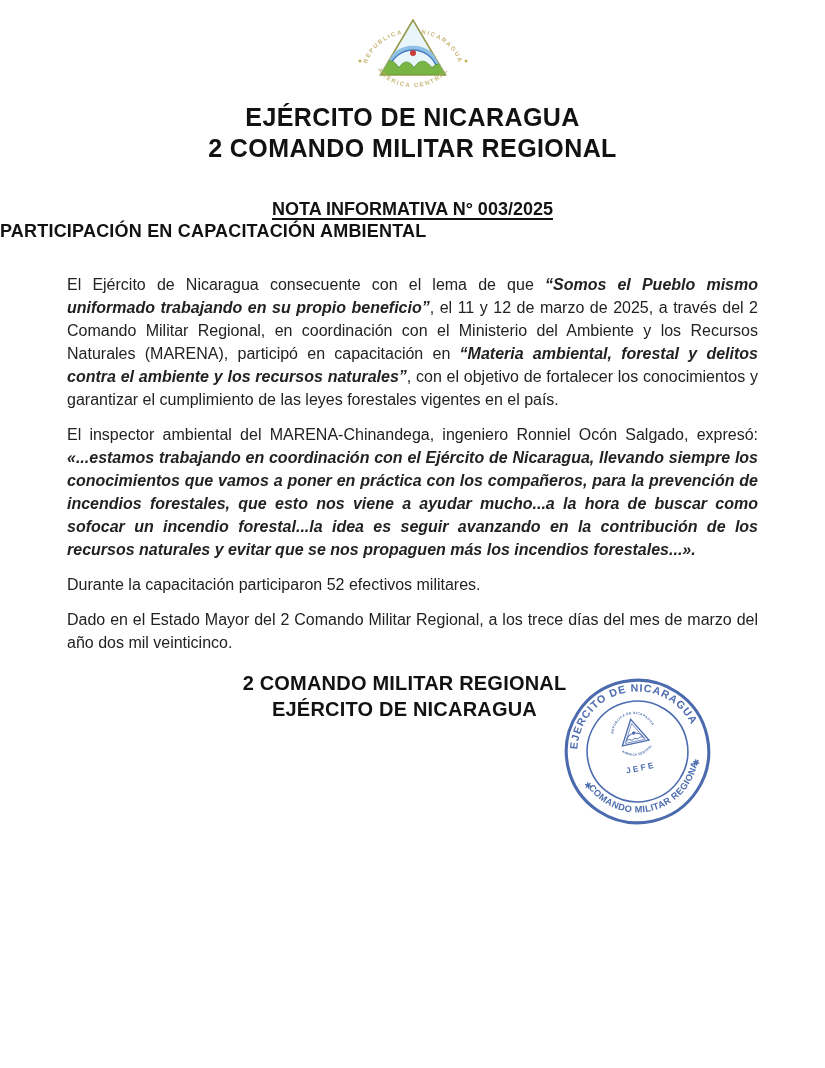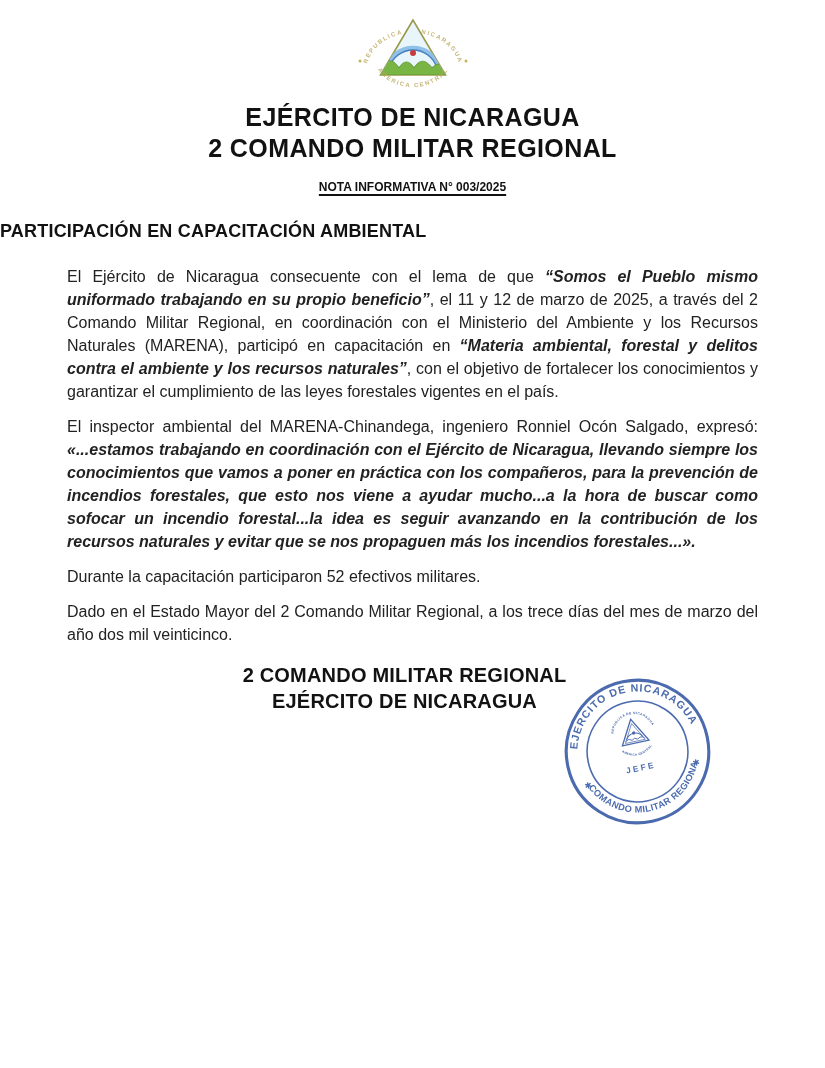--- a/index.html
+++ b/index.html
@@ -25,26 +25,26 @@
     width:100%;
     text-align:center;
     font-weight:700;
     font-size:25px;
     line-height:31px;
     color:#121212;
     letter-spacing:0.4px;
   }
   .note-title{
     position:absolute;
-    top:180px;
+    top:199px;
     left:0;
     width:100%;
     text-align:center;
     font-weight:700;
-    font-size:12px;
+    font-size:18px;
     color:#121212;
   }
   .note-title .underlined{
     text-decoration:underline;
     text-decoration-thickness:2px;
     text-underline-offset:3px;
   }
   .subject{
     position:absolute;
     top:221px;
@@ -59,21 +59,21 @@
   .content{
     position:absolute;
     top:261px;
     left:67px;
     width:691px;
     font-size:16px;
     line-height:23px;
     text-align:justify;
     color:#222222;
   }
-  .content p{margin:4px 0 12px 0;}
+  .content p{margin:12px 0 12px 0;}
   .seg-n{font-weight:normal;font-style:normal;}
   .seg-b{font-weight:400;}
   .seg-bi{font-weight:700;font-style:italic;}
   .signature{
     margin-top:16px;
     padding-right:16px;
     text-align:center;
     font-size:20px;
     line-height:26px;
     font-weight:700;

